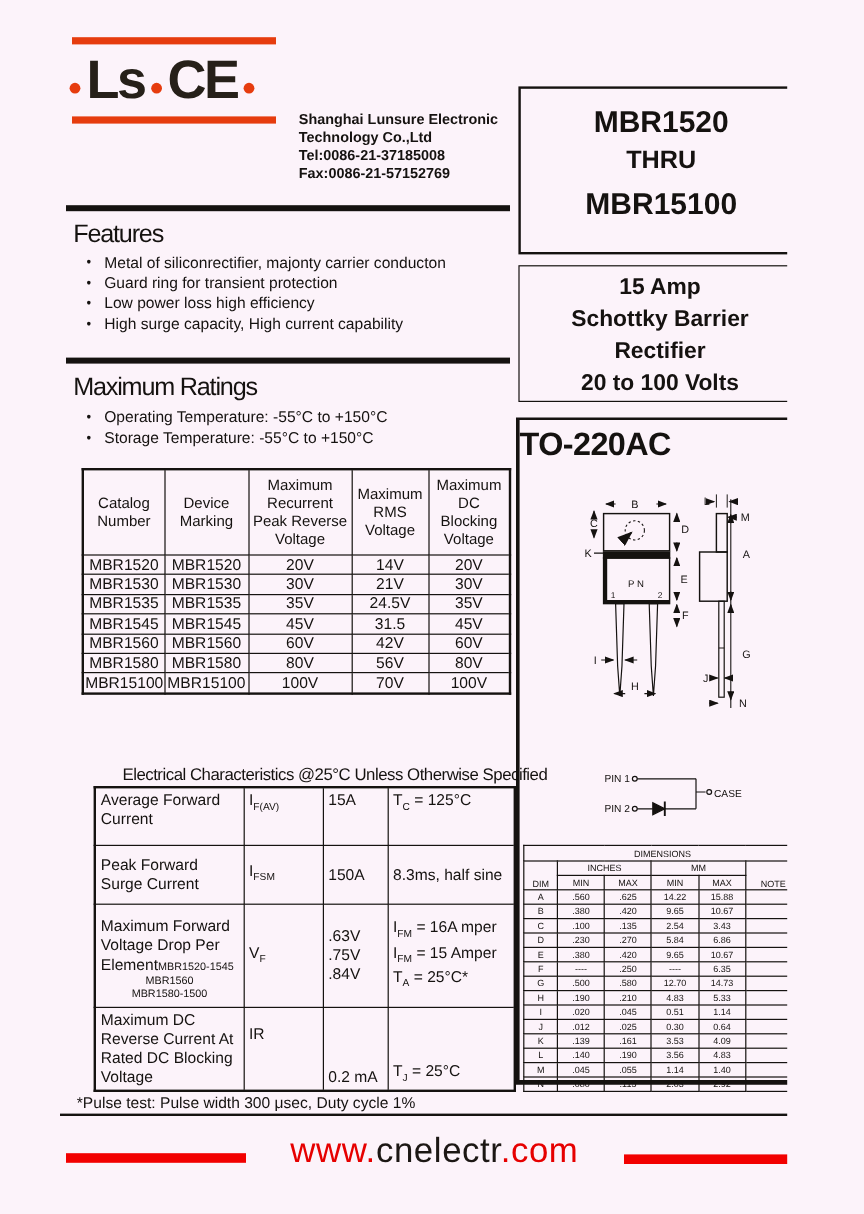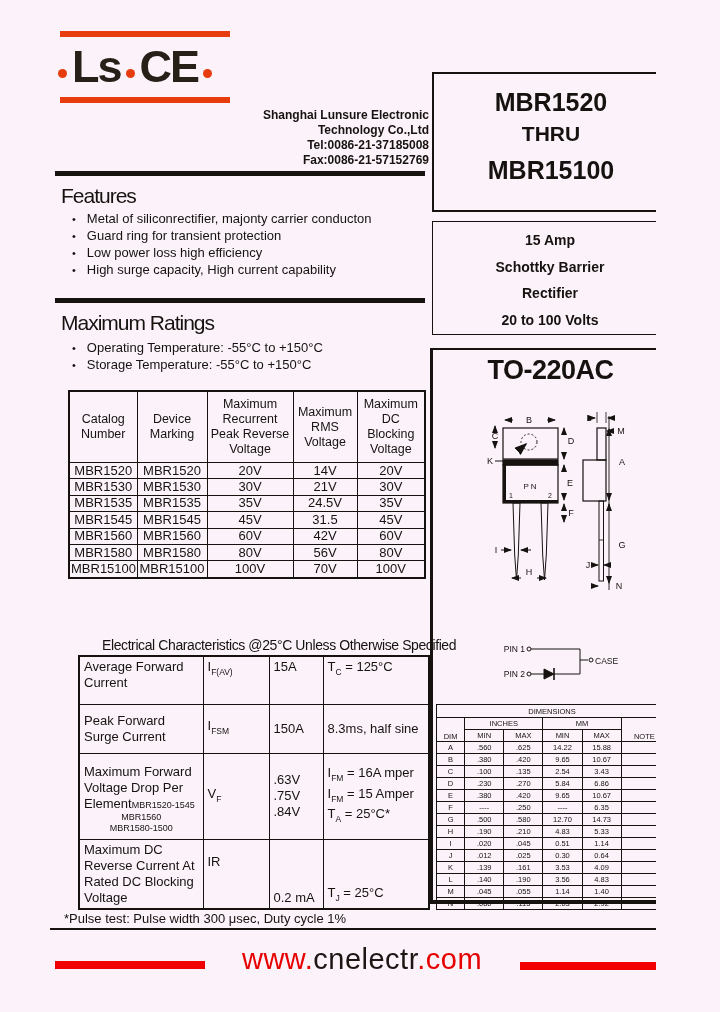--- a/index.html
+++ b/index.html
@@ -15,40 +15,40 @@
   .company{font-size:12px;font-weight:bold;line-height:15px;}
   
   .h1{font-size:21px;letter-spacing:-1px;}
   .blist{font-size:13px;line-height:16px;}
   .blist .row{display:flex;gap:11px;margin-bottom:1px;}
   .blist .bu{font-size:11px;}
   
   .box{border:2px solid #151210;background:#fcf3fa;text-align:center;}
   .tb1{font-size:25px;font-weight:bold;}
   .tb2{font-size:21px;font-weight:bold;}
-  .desc-line{font-size:14px;font-weight:bold;line-height:26.5px;}
+  .desc-line{font-size:19px;font-weight:bold;line-height:26.5px;}
   
   table{border-collapse:collapse;}
   .rt{width:356px;border:2px solid #151210;table-layout:fixed;}
   .rt th,.rt td{border:1.5px solid #151210;text-align:center;padding:0 1px;}
   .rt th{font-weight:normal;font-size:12.5px;line-height:15px;height:70px;}
   .rt td{font-size:13px;height:15.4px;line-height:14px;}
   
   .ec{width:350px;border:2px solid #151210;table-layout:fixed;}
   .ec td{border:1.5px solid #151210;font-size:13px;line-height:16px;padding:2px 4px;}
   .ec .sym,.ec .val{text-align:left;}
   .ec sub{font-size:8.5px;}
   .tiny{font-size:9px;line-height:11px;}
   .ctr{text-align:center;}
   .vtop{vertical-align:top;padding-top:5px;}
   .vbot{vertical-align:bottom;padding-bottom:8px;}
   .ec-title{font-size:14px;letter-spacing:-0.4px;white-space:nowrap;margin-left:40px;}
   
   .pkg{border:2px solid #151210;border-left-width:3px;border-bottom-width:4px;}
-  .pkg-title{font-size:27px;font-weight:bold;text-align:center;margin-top:5px;letter-spacing:-0.5px;}
+  .pkg-title{font-size:27px;font-weight:bold;text-align:left;margin-top:5px;letter-spacing:-0.5px;}
   
   .dims{width:232px;border:1.5px solid #151210;table-layout:fixed;}
   .dims th,.dims td{border:1px solid #151210;font-weight:normal;font-size:7.5px;
                     line-height:9px;height:11px;padding:0;text-align:center;}
   
   .furl{font-size:29px;letter-spacing:0.5px;white-space:nowrap;}
   .fred{color:#e60000;}
   .fblk{color:#1c1714;}
   svg text{fill:#151210;}
 </style>
@@ -59,21 +59,21 @@
 
   <div class="abs bar" style="left:60px;top:31px;width:170px;height:6px;"></div>
   <div class="abs logo-row" style="left:58px;top:44px;">
     <span class="logo-dot"></span>
     <span class="logo-word">Ls</span>
     <span class="logo-dot"></span>
     <span class="logo-word">CE</span>
     <span class="logo-dot"></span>
   </div>
   <div class="abs bar" style="left:60px;top:97px;width:170px;height:6px;"></div>
-  <div class="abs company" style="left:249px;top:108px;width:180px;text-align:right;">
+  <div class="abs company" style="left:249px;top:92px;width:180px;">
     <div>Shanghai Lunsure Electronic</div>
     <div>Technology Co.,Ltd</div>
     <div>Tel:0086-21-37185008</div>
     <div>Fax:0086-21-57152769</div>
   </div>
 
   <div class="abs rule" style="left:55px;top:171px;width:370px;height:5px;"></div>
 
   <div class="abs h1" style="left:61px;top:184px;">Features</div>
   <div class="abs blist" style="left:72px;top:211px;width:356px;">

